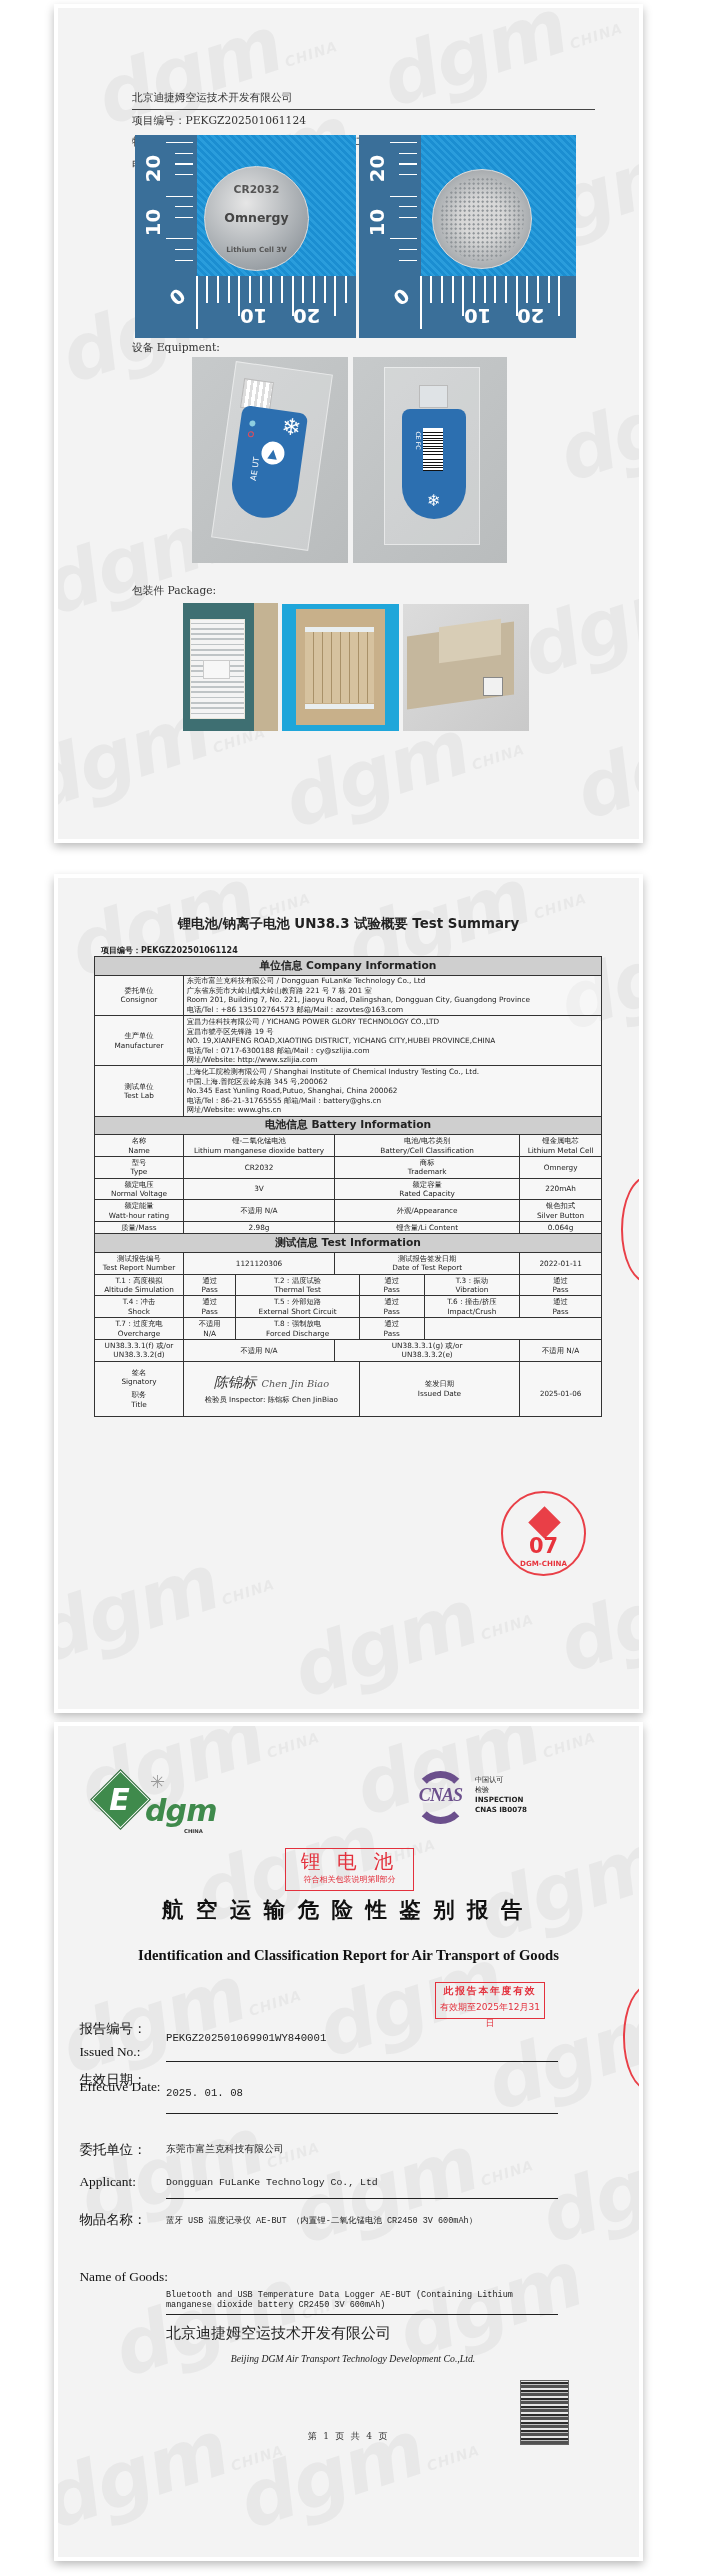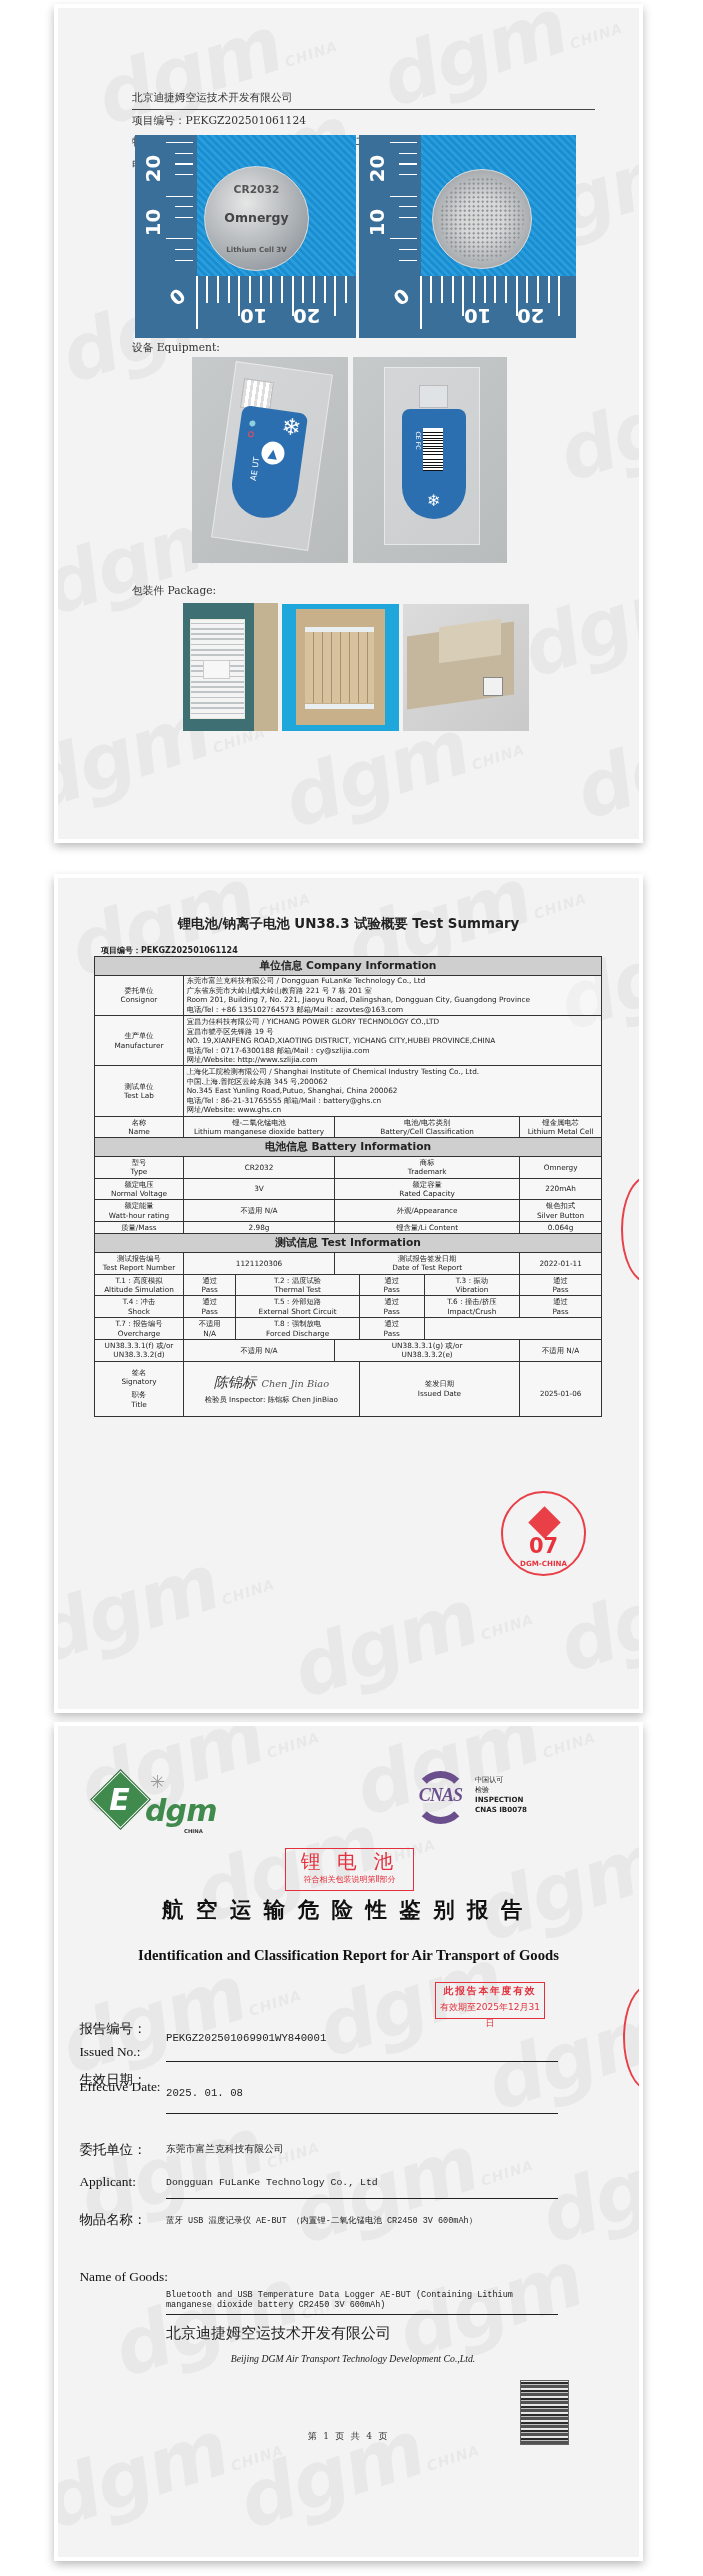--- a/index.html
+++ b/index.html
@@ -249,40 +249,40 @@
             </td>
         <td colspan="6" class="left">
           <div>上海化工院检测有限公司  / Shanghai Institute of Chemical Industry Testing Co., Ltd.</div>
           <div>中国.上海.普陀区云岭东路 345 号,200062</div>
           <div>No.345 East Yunling Road,Putuo, Shanghai, China 200062</div>
           <div>电话/Tel：86-21-31765555      邮箱/Mail：battery@ghs.cn</div>
           <div>网址/Website: www.ghs.cn</div>
         </td>
       </tr>
       <tr>
+            <td class="sec" colspan="7">电池信息  Battery Information</td>
+          </tr>
+      <tr>
         <td>
               <div>名称</div>
               <div>Name</div>
             </td>
         <td colspan="2">
               <div>锂-二氧化锰电池</div>
               <div>Lithium manganese dioxide battery</div>
             </td>
         <td colspan="3">
               <div>电池/电芯类别</div>
               <div>Battery/Cell Classification</div>
             </td>
         <td>
               <div>锂金属电芯</div>
               <div>Lithium Metal Cell</div>
             </td>
       </tr>
-      <tr>
-            <td class="sec" colspan="7">电池信息  Battery Information</td>
-          </tr>
       <tr>
         <td>
               <div>型号</div>
               <div>Type</div>
             </td>
         <td colspan="2">CR2032</td>
         <td colspan="3">
               <div>商标</div>
               <div>Trademark</div>
             </td>
@@ -380,21 +380,21 @@
               <div>T.6：撞击/挤压</div>
               <div>Impact/Crush</div>
             </td>
         <td>
               <div>通过</div>
               <div>Pass</div>
             </td>
       </tr>
       <tr>
         <td>
-              <div>T.7：报告编号</div>
+              <div>T.7：过度充电</div>
               <div>Overcharge</div>
             </td>
         <td>
               <div>不适用</div>
               <div>N/A</div>
             </td>
         <td colspan="2">
               <div>T.8：强制放电</div>
               <div>Forced Discharge</div>
             </td>

